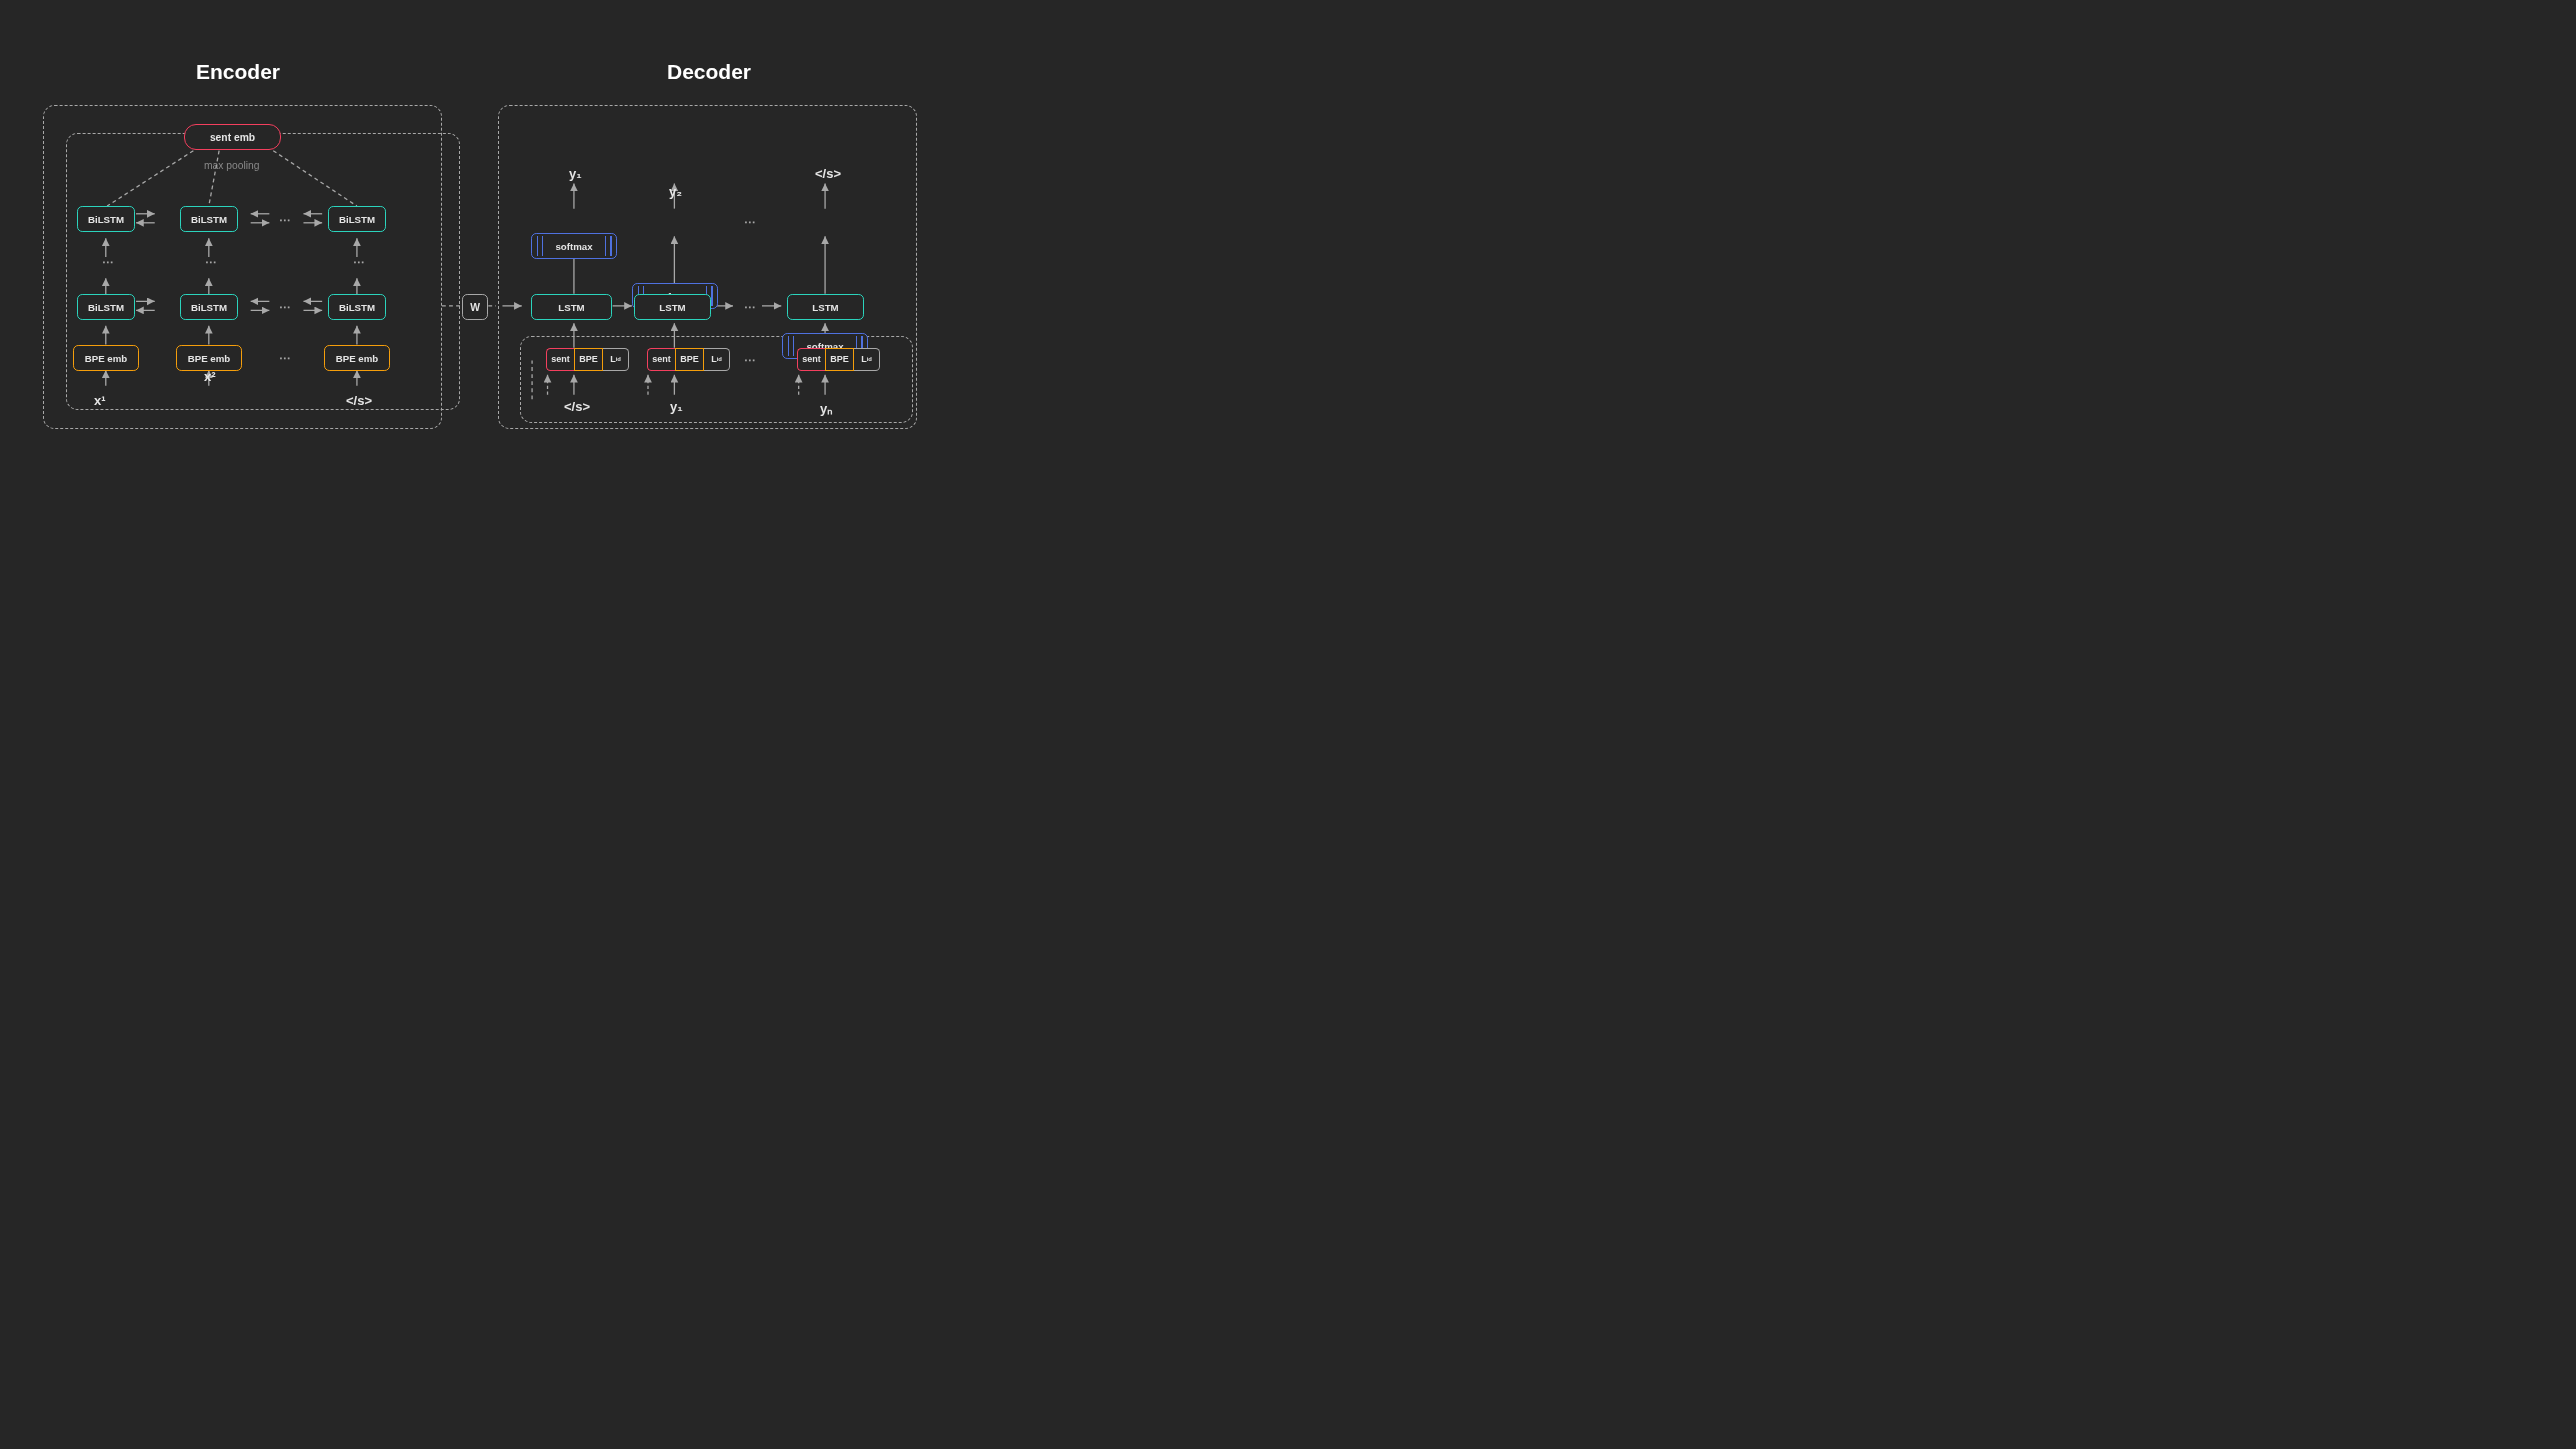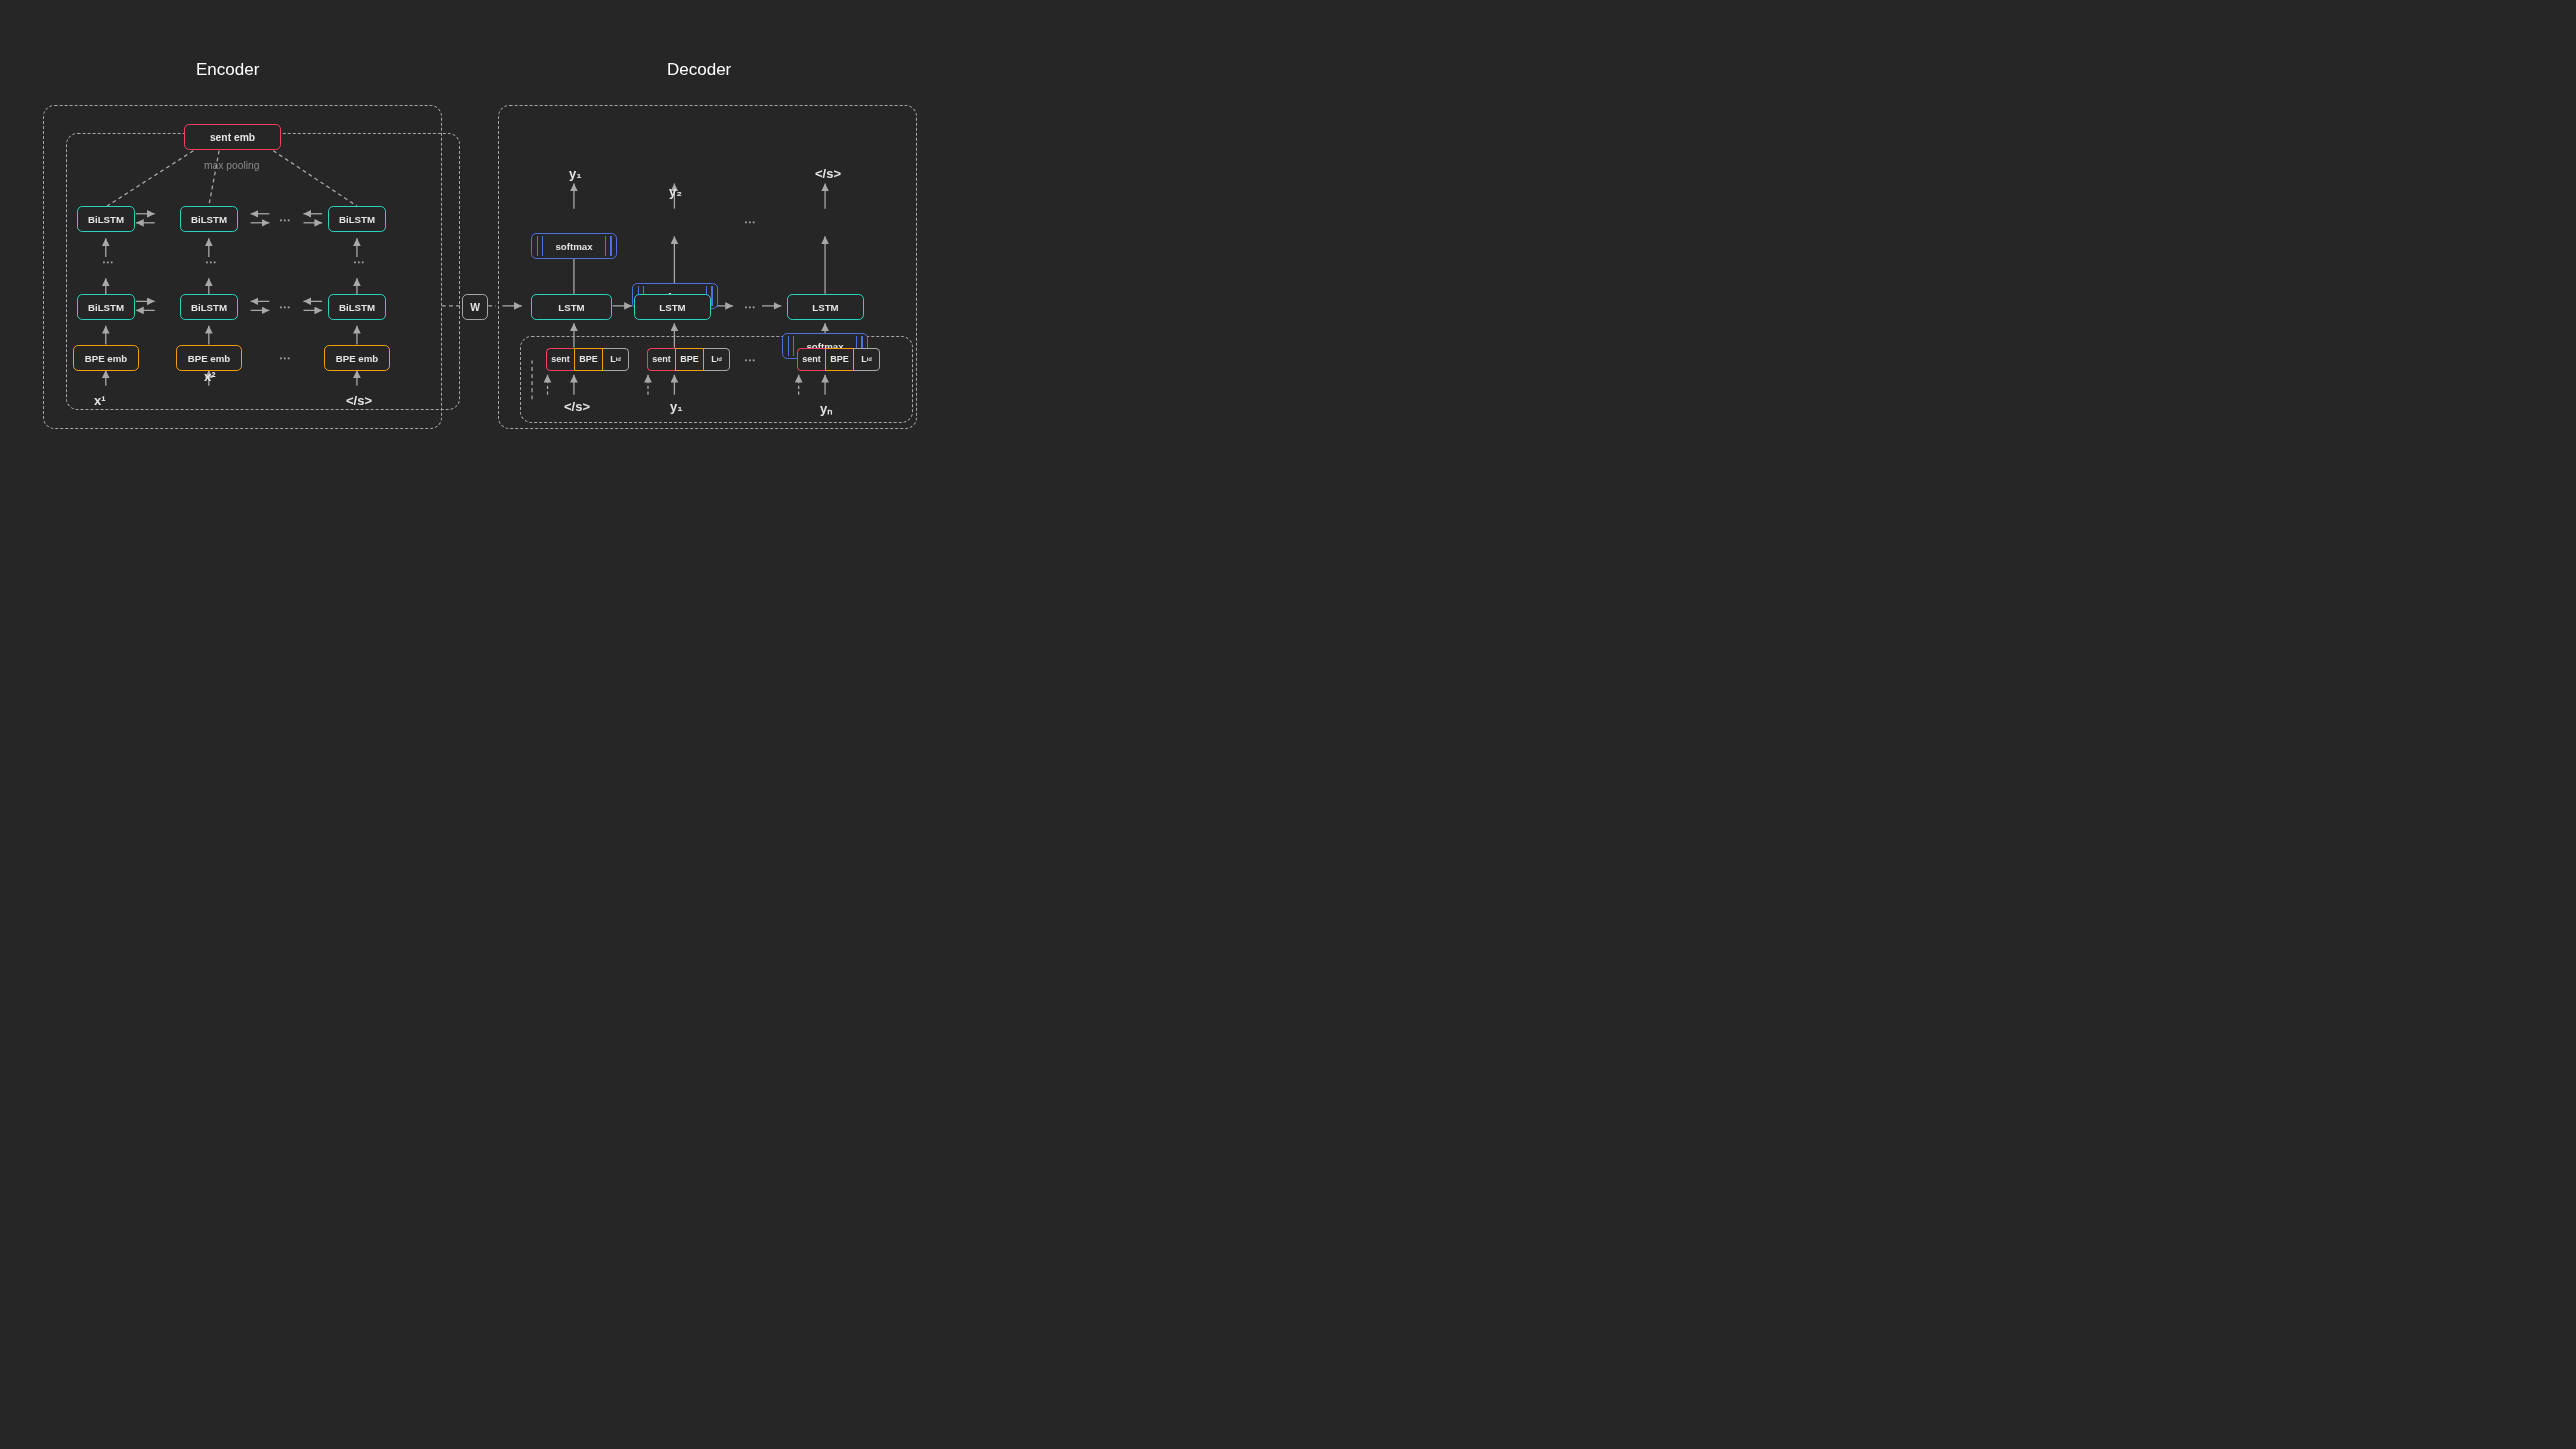--- a/index.html
+++ b/index.html
@@ -7,42 +7,42 @@
     background: #262626;
     font-family: -apple-system, BlinkMacSystemFont, "Segoe UI", Helvetica, Arial, sans-serif;
     width: 974px;
     height: 548px;
     position: relative;
     overflow: hidden;
     color: #e5e5e5;
   }
   .title {
     position: absolute;
-    font-size: 17px;
-    font-weight: 400;
+    font-size: 21px;
+    font-weight: 700;
     color: #fff;
   }
   .dashed-box {
     position: absolute;
     border: 1.3px dashed #a8a8a8;
     border-radius: 11.6px;
   }
   .block {
     position: absolute;
     border: 1.6px solid;
     border-radius: 5.2px;
     display: flex;
     align-items: center;
     justify-content: center;
     font-weight: 700;
     background: #262626;
   }
   .teal { border-color: #2bd4bd; color: #e5e5e5; }
   .orange { border-color: #f59e0b; color: #e5e5e5; }
-  .pink { border-color: #f43f5e; color: #e5e5e5; }
+  .pink { border-color: #f43f5e; color: #e5e5e5; border-radius: 12px; }
   .blue { border-color: #4f71e0; color: #e5e5e5; margin-top: 24px; }
   .gray { border-color: #a8a8a8; color: #e5e5e5; }
   .label {
     position: absolute;
     font-size: 13px;
     font-weight: 700;
     color: #e5e5e5;
     white-space: nowrap;
   }
   .sublabel {

